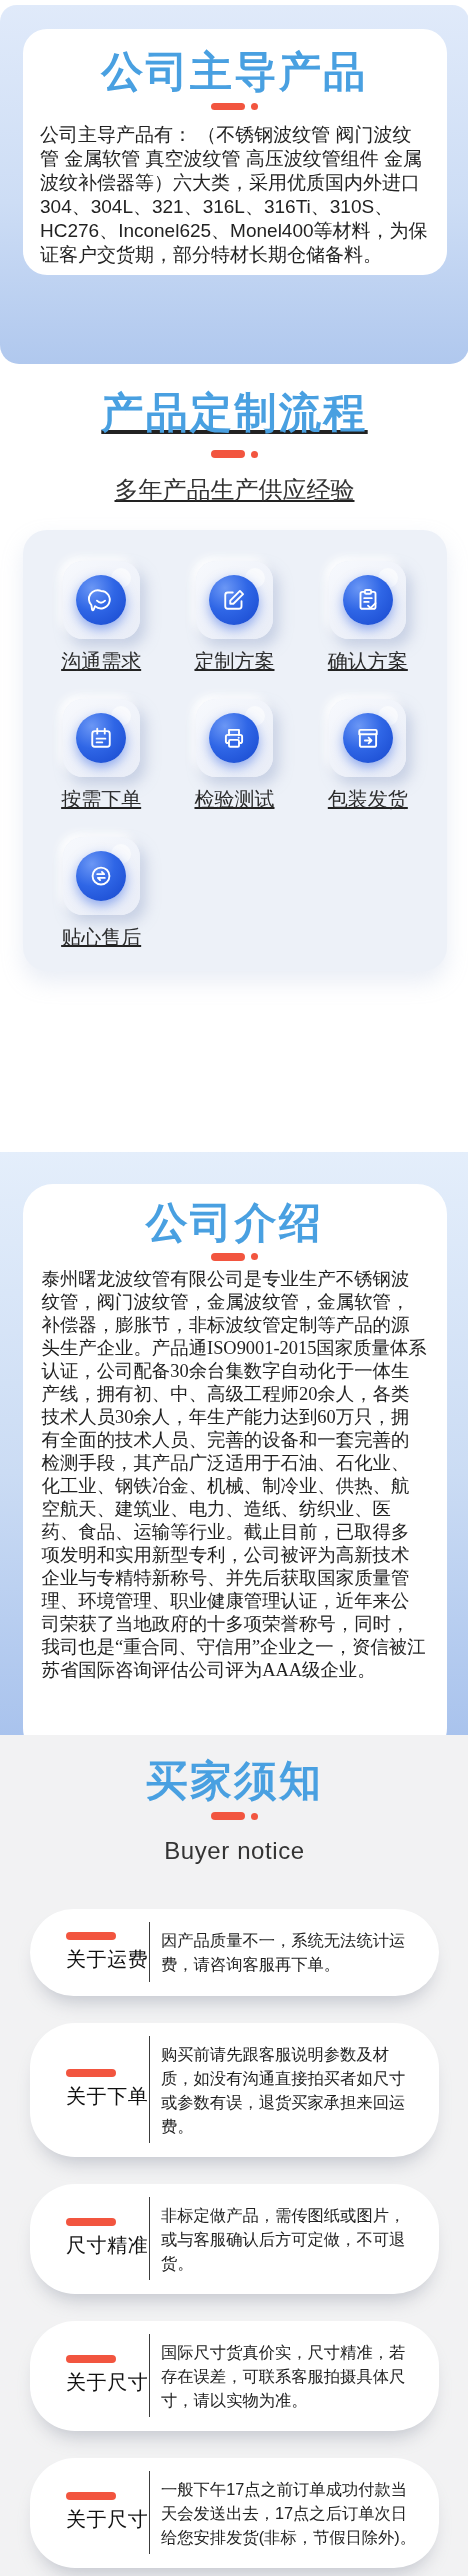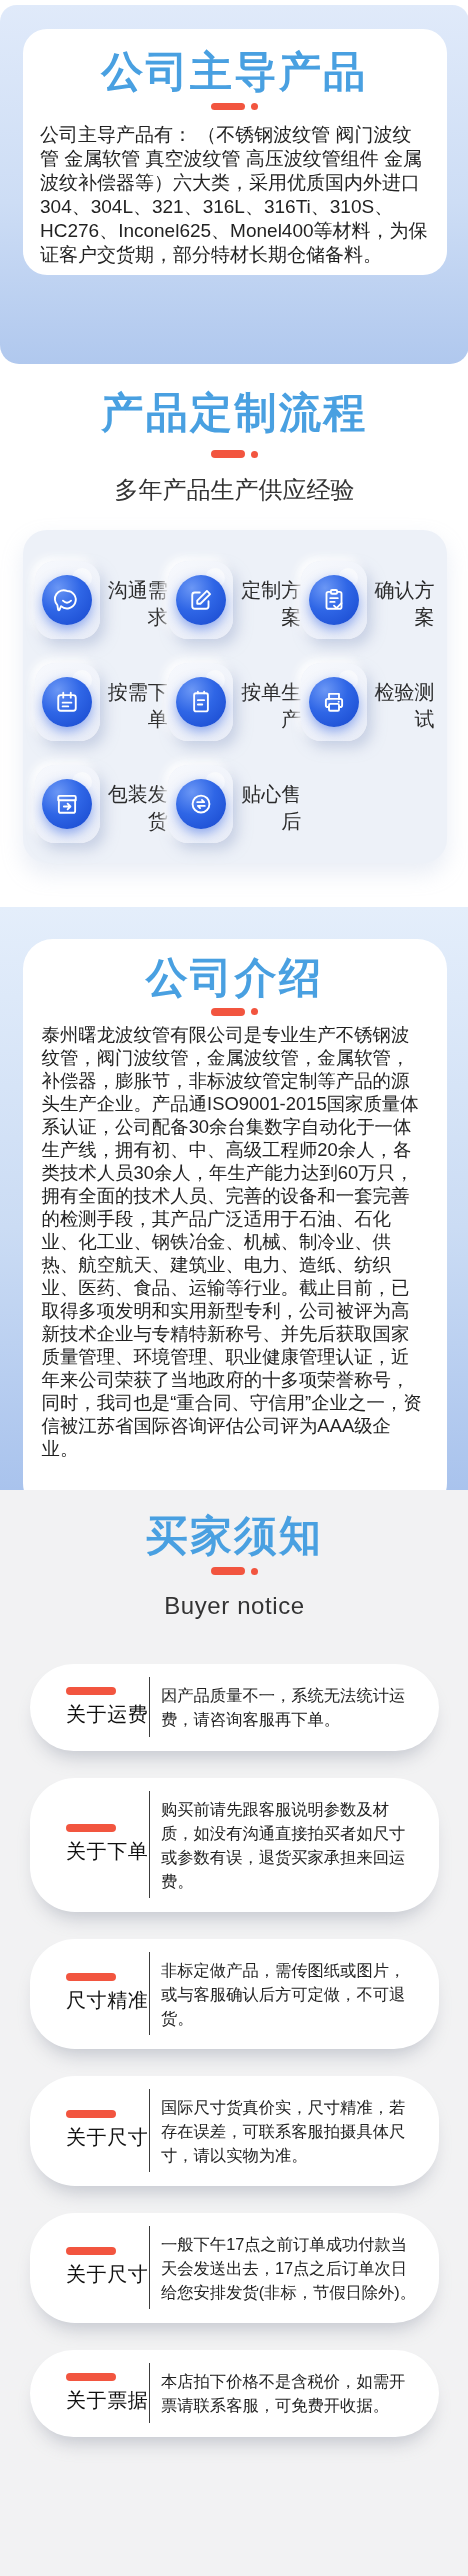--- a/index.html
+++ b/index.html
@@ -44,42 +44,42 @@
   .sec1 .decor { margin-top: 10px; }
   .sec1-body {
     width: 389px;
     margin: 13px auto 0;
     font-size: 19px;
     line-height: 24px;
     color: #222;
   }
 
   
-  .sec2 { height: 543px; background: #ffffff; overflow: hidden; }
+  .sec2 { height: 788px; background: #ffffff; overflow: hidden; text-decoration: underline; }
   .sec2 .sec-title { margin-top: 28px; }
   .sec2 .decor { margin-top: 16.6px; }
   .sec2-subtitle {
     margin-top: 16px;
     text-align: center;
     font-size: 24px;
     color: #333;
   }
   .process-card {
     margin: 24px 22.5px 0;
     background: #edf1f8;
     border-radius: 24px;
     padding: 31px 12px 20px;
     box-shadow: 0 10.7px 21.4px rgba(173, 188, 218, 0.25);
   }
   .process-grid {
     display: grid;
     grid-template-columns: repeat(3, 1fr);
     row-gap: 24px;
   }
-  .step { display: flex; flex-direction: row; align-items: center; text-align: right; }
+  .step { display: flex; flex-direction: column; align-items: center; }
   .tile {
     position: relative;
     width: 77px; height: 78px;
     background: linear-gradient(145deg, #f7f9fd, #e9edf7);
     border-radius: 20px;
     box-shadow: 5.3px 7.1px 13px rgba(163, 177, 210, 0.5), -3.6px -3.6px 8.3px #ffffff;
     display: flex; align-items: center; justify-content: center;
   }
   .tile::after {
     content: "";
@@ -95,20 +95,21 @@
     display: flex; align-items: center; justify-content: center;
   }
   .icon-circle svg { width: 30px; height: 30px; }
   .step-label { margin-top: 9px; font-size: 20px; color: #2a2a2a; }
 
   
   .sec3 {
     height: 583px;
     background: linear-gradient(180deg, #e4eefb 0%, #cbdcf4 55%, #a9c3ed 100%);
     overflow: hidden;
+    font-family: Liberation Serif, serif;
   }
   .sec3-card {
     margin: 32px 22.5px 0;
     height: 574px;
     background: #ffffff;
     border-radius: 30px;
     padding-top: 18.4px;
     overflow: hidden;
   }
   .sec3 .decor { margin-top: 9px; }
@@ -240,32 +241,20 @@
             <svg viewBox="0 0 48 48" fill="none" stroke="#fff" stroke-width="3" stroke-linecap="round" stroke-linejoin="round">
               <rect x="10" y="13" width="28" height="25" rx="4"></rect>
               <path d="M18 9 v8 M30 9 v8"></path>
               <path d="M17 25 h14 M17 31 h9"></path>
             </svg>
           </div>
         </div>
         <div class="step-label">按需下单</div>
       </div>
 
-      <div class="step">
-        <div class="tile">
-          <div class="icon-circle">
-            <svg viewBox="0 0 48 48" fill="none" stroke="#fff" stroke-width="3" stroke-linecap="round" stroke-linejoin="round">
-              <rect x="13" y="10" width="22" height="29" rx="3"></rect>
-              <path d="M19 10 v-2.5 M29 10 v-2.5"></path>
-              <path d="M19 21 h10 M19 28 h7"></path>
-            </svg>
-          </div>
-        </div>
-        <div class="step-label">按单生产</div>
-      </div>
 
       <div class="step">
         <div class="tile">
           <div class="icon-circle">
             <svg viewBox="0 0 48 48" fill="none" stroke="#fff" stroke-width="3" stroke-linecap="round" stroke-linejoin="round">
               <path d="M16 19 v-8 h16 v8"></path>
               <rect x="11" y="19" width="26" height="13" rx="3"></rect>
               <rect x="16" y="27" width="16" height="11" rx="2" fill="#2f66e6"></rect>
               <circle cx="31.5" cy="23.5" r="1.6" fill="#fff" stroke="none"></circle>
             </svg>

